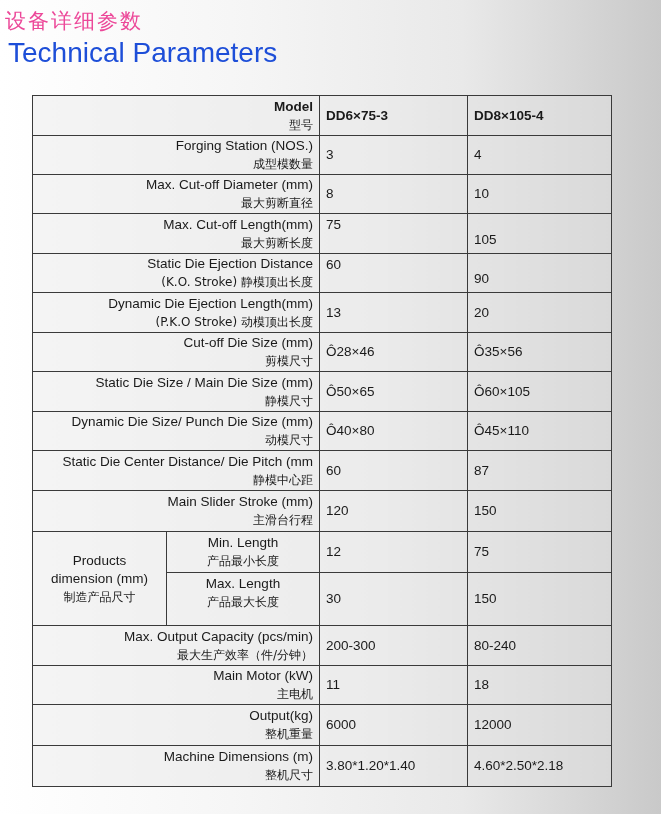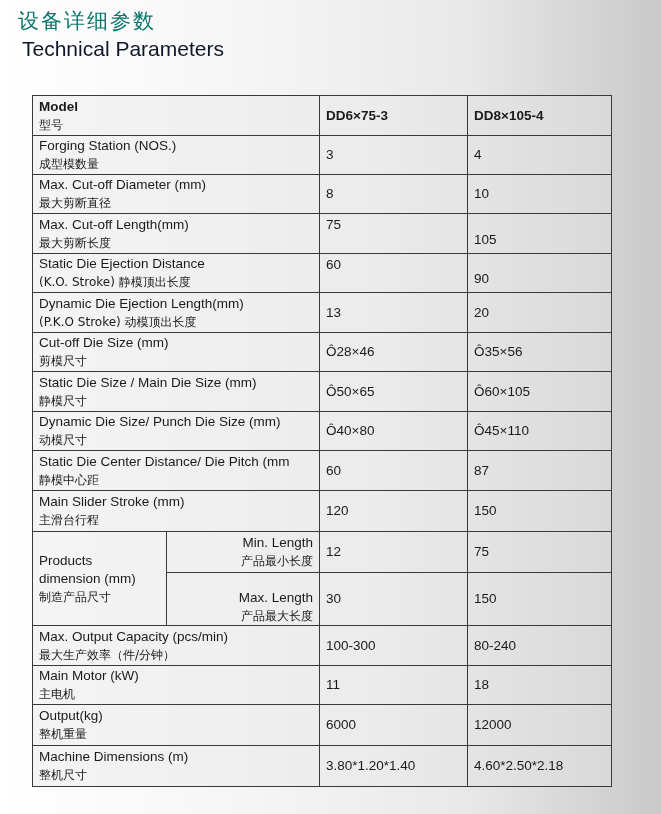--- a/index.html
+++ b/index.html
@@ -9,71 +9,71 @@
   body {
     width: 661px;
     height: 814px;
     position: relative;
     overflow: hidden;
     background: linear-gradient(90deg, #ffffff 0%, #f6f6f6 35%, #e9e9e9 70%, #c9c9c9 100%);
     font-family: "Liberation Sans", sans-serif;
   }
   .title-cn {
     position: absolute;
-    left: 18px;
+    left: 5px;
     top: 7px;
     font-size: 21px;
-    color: #0f766e;
+    color: #ec4899;
     letter-spacing: 2px;
     font-family: "DejaVu Sans", sans-serif;
   }
   .title-en {
     position: absolute;
-    left: 22px;
+    left: 8px;
     top: 37px;
-    font-size: 21px;
-    color: #0f172a;
+    font-size: 28px;
+    color: #1d4ed8;
   }
   table.params {
     position: absolute;
     left: 32px;
     top: 95px;
     width: 579px;
     border-collapse: collapse;
     table-layout: fixed;
     font-size: 13.5px;
     color: #1a1a1a;
     background: linear-gradient(90deg, #f4f4f4 0%, #ebebeb 60%, #d9d9d9 100%);
   }
   table.params td {
     border: 1.3px solid #3a3a3a;
     padding: 0 6px;
     vertical-align: middle;
     line-height: 18px;
   }
   table.params td.label {
-    text-align: left;
+    text-align: right;
   }
   table.params td.val {
   }
   td.val.top {
     vertical-align: top;
     padding-top: 2px;
   }
   td.val.low {
     vertical-align: middle;
     padding-top: 12px;
   }
   .bold { font-weight: bold; }
   .cn { font-family: "DejaVu Sans", sans-serif; font-size: 12px; }
   td.group {
-    text-align: left;
+    text-align: center;
     line-height: 18px;
   }
-  td.sub { text-align: right; }
+  td.sub { text-align: center; }
 </style>
 </head>
 <body>
 
 <div class="title-cn">设备详细参数</div>
 <div class="title-en">Technical Parameters</div>
 
 <table class="params">
   <colgroup>
     <col style="width:134px">
@@ -190,34 +190,34 @@
     </td>
     <td class="sub">
       <div>Min. Length</div>
       <div class="cn">产品最小长度</div>
     </td>
     <td class="val">12</td>
     <td class="val">75</td>
   </tr>
 
   <tr style="height:53px">
-    <td class="sub" style="vertical-align:top;padding-top:16px">
+    <td class="sub" style="vertical-align:top;padding-top:2px">
       <div>Max. Length</div>
       <div class="cn">产品最大长度</div>
     </td>
     <td class="val">30</td>
     <td class="val">150</td>
   </tr>
 
   <tr style="height:40px">
     <td class="label" colspan="2">
       <div>Max. Output Capacity (pcs/min)</div>
       <div class="cn">最大生产效率（件/分钟）</div>
     </td>
-    <td class="val">100-300</td>
+    <td class="val">200-300</td>
     <td class="val">80-240</td>
   </tr>
 
   <tr style="height:39px">
     <td class="label" colspan="2">
       <div>Main Motor (kW)</div>
       <div class="cn">主电机</div>
     </td>
     <td class="val">11</td>
     <td class="val">18</td>

